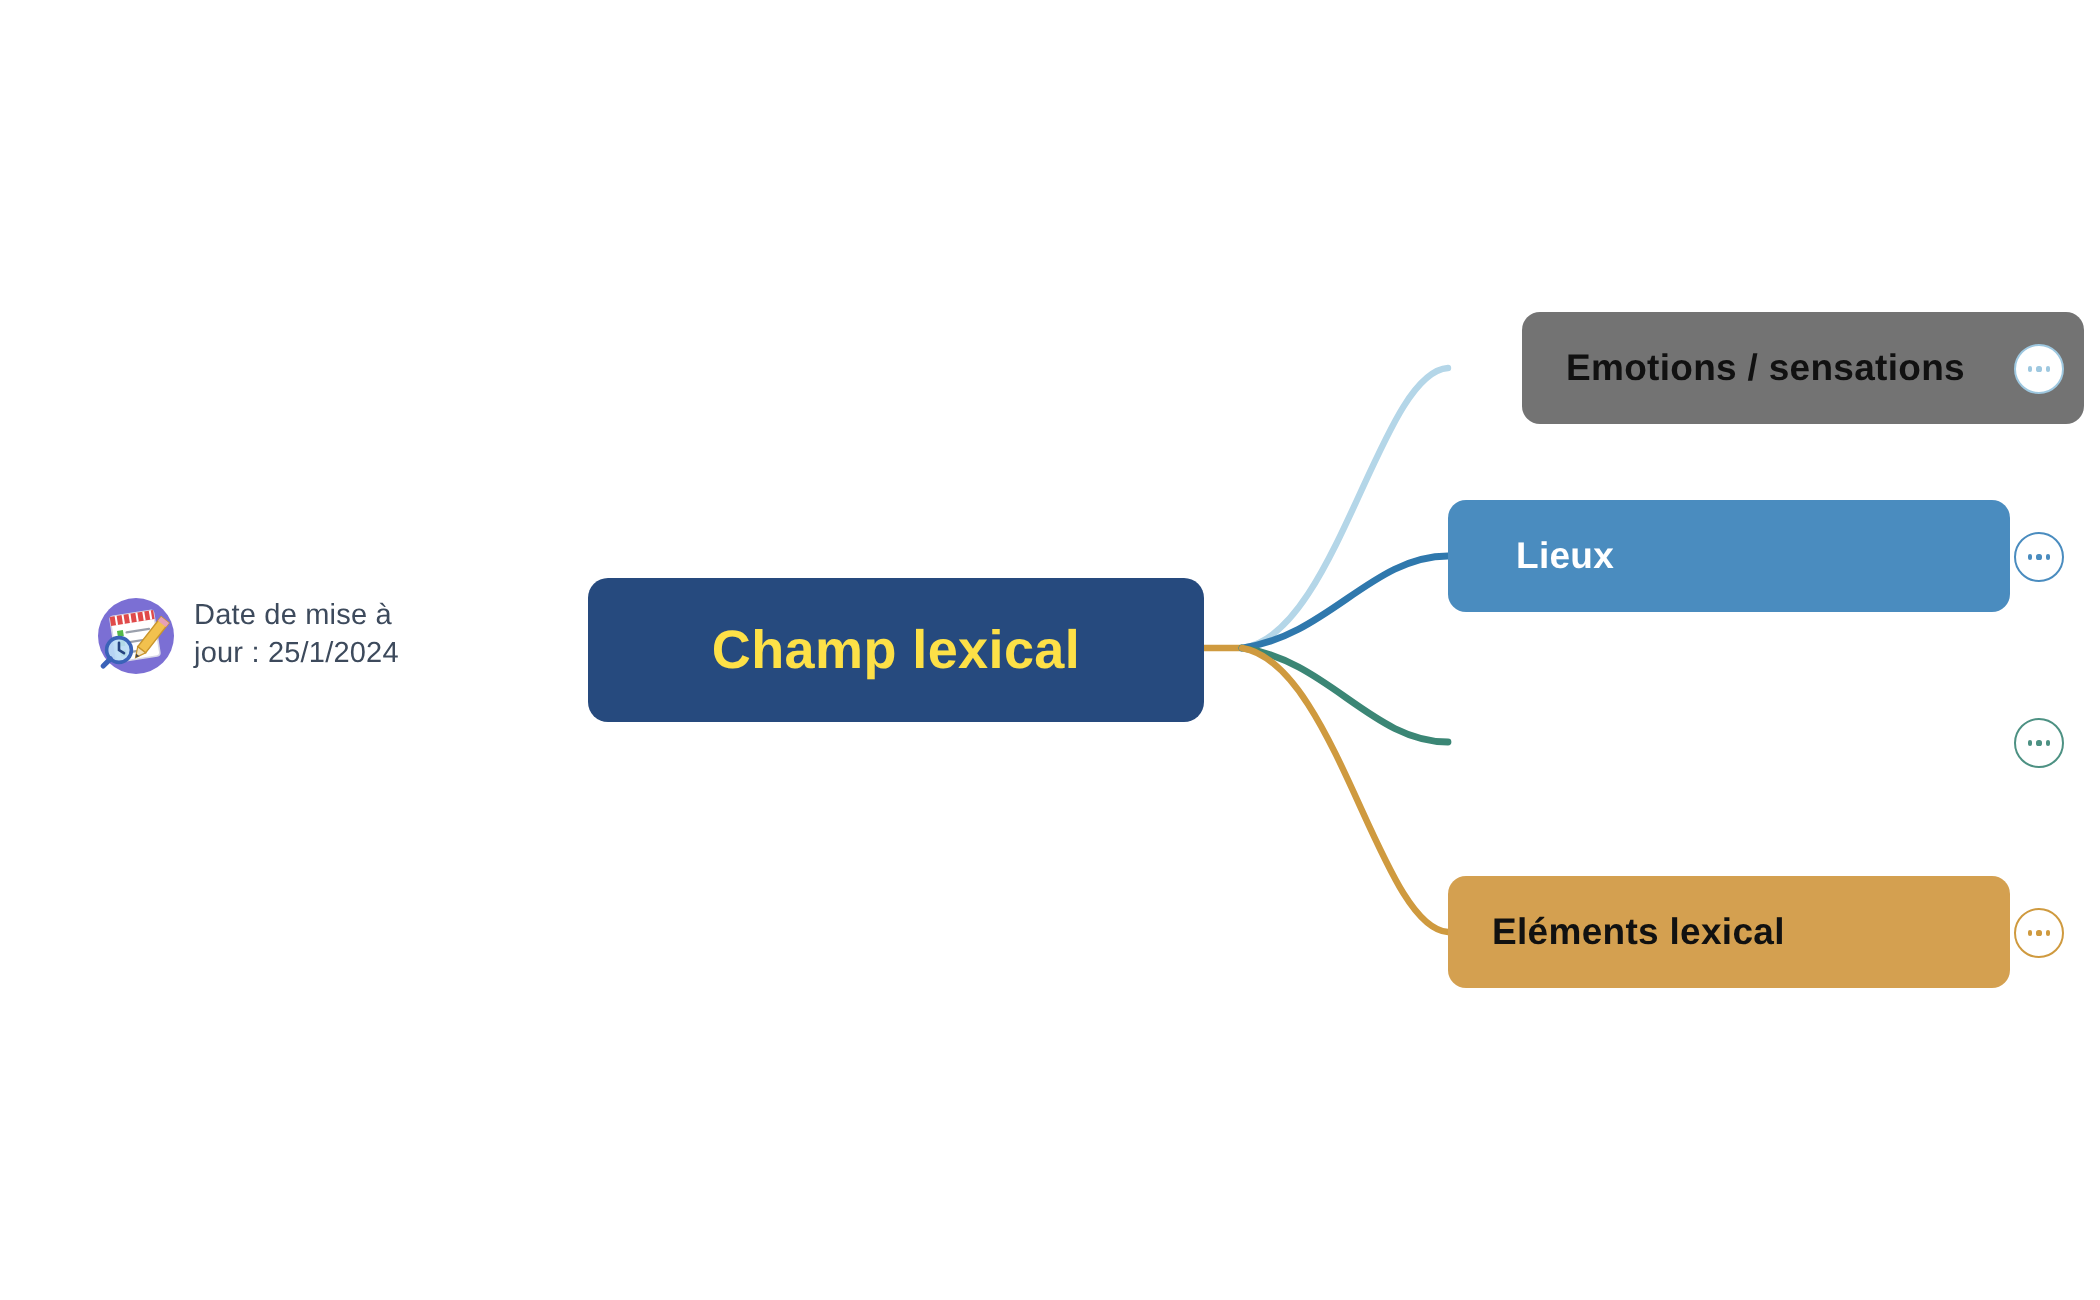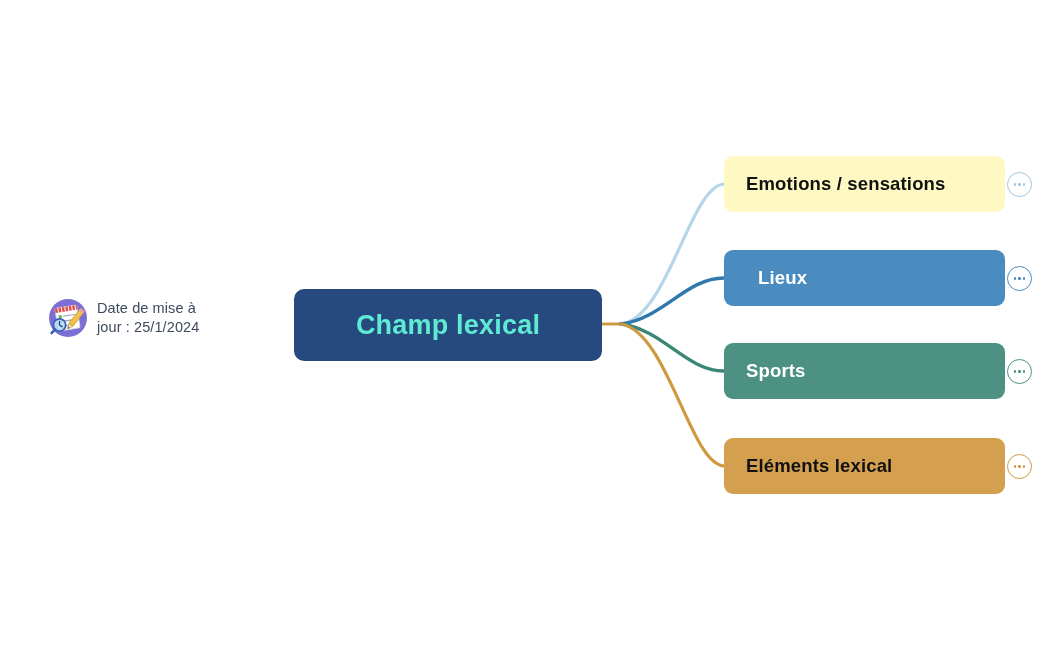--- a/index.html
+++ b/index.html
@@ -61,21 +61,21 @@
     width: 308px;
     height: 72px;
     border-radius: 10px;
     background: #264a7e;
     display: flex;
     align-items: center;
     justify-content: center;
     box-sizing: border-box;
   }
   #root-node .root-label {
-    color: #5eead4;
+    color: #fde047;
     font-size: 27px;
     font-weight: bold;
     letter-spacing: 0.2px;
   }
 
   
   .branch {
     position: absolute;
     left: 724px;
     width: 281px;
@@ -171,41 +171,38 @@
       </svg>
     </span>
     <span class="stamp-text">Date de mise à
 jour : 25/1/2024</span>
   </div>
 
   <div id="root-node">
     <span class="root-label">Champ lexical</span>
   </div>
 
-  <div class="branch" style="top:156px; background:#fef9c3;">
+  <div class="branch" style="top:156px; background:#737373;margin-left:37px;">
     <span class="branch-label" style="color:#111111;">Emotions / sensations</span>
   </div>
   <div class="collapse-btn" style="top:172px; border-color:#9ec8e0;">
     <span class="dot" style="background:#9ec8e0;"></span>
     <span class="dot" style="background:#9ec8e0;"></span>
     <span class="dot" style="background:#9ec8e0;"></span>
   </div>
 
   <div class="branch" style="top:250px; background:#4a8cbf;">
     <span class="branch-label" style="color:#ffffff;margin-left:12px;">Lieux</span>
   </div>
   <div class="collapse-btn" style="top:266px; border-color:#4a8cbf;">
     <span class="dot" style="background:#4a8cbf;"></span>
     <span class="dot" style="background:#4a8cbf;"></span>
     <span class="dot" style="background:#4a8cbf;"></span>
   </div>
 
-  <div class="branch" style="top:343px; background:#4d9183;">
-    <span class="branch-label" style="color:#ffffff;">Sports</span>
-  </div>
   <div class="collapse-btn" style="top:359px; border-color:#4d9183;">
     <span class="dot" style="background:#4d9183;"></span>
     <span class="dot" style="background:#4d9183;"></span>
     <span class="dot" style="background:#4d9183;"></span>
   </div>
 
   <div class="branch" style="top:438px; background:#d4a050;">
     <span class="branch-label" style="color:#111111;">Eléments lexical</span>
   </div>
   <div class="collapse-btn" style="top:454px; border-color:#cf9a3f;">

